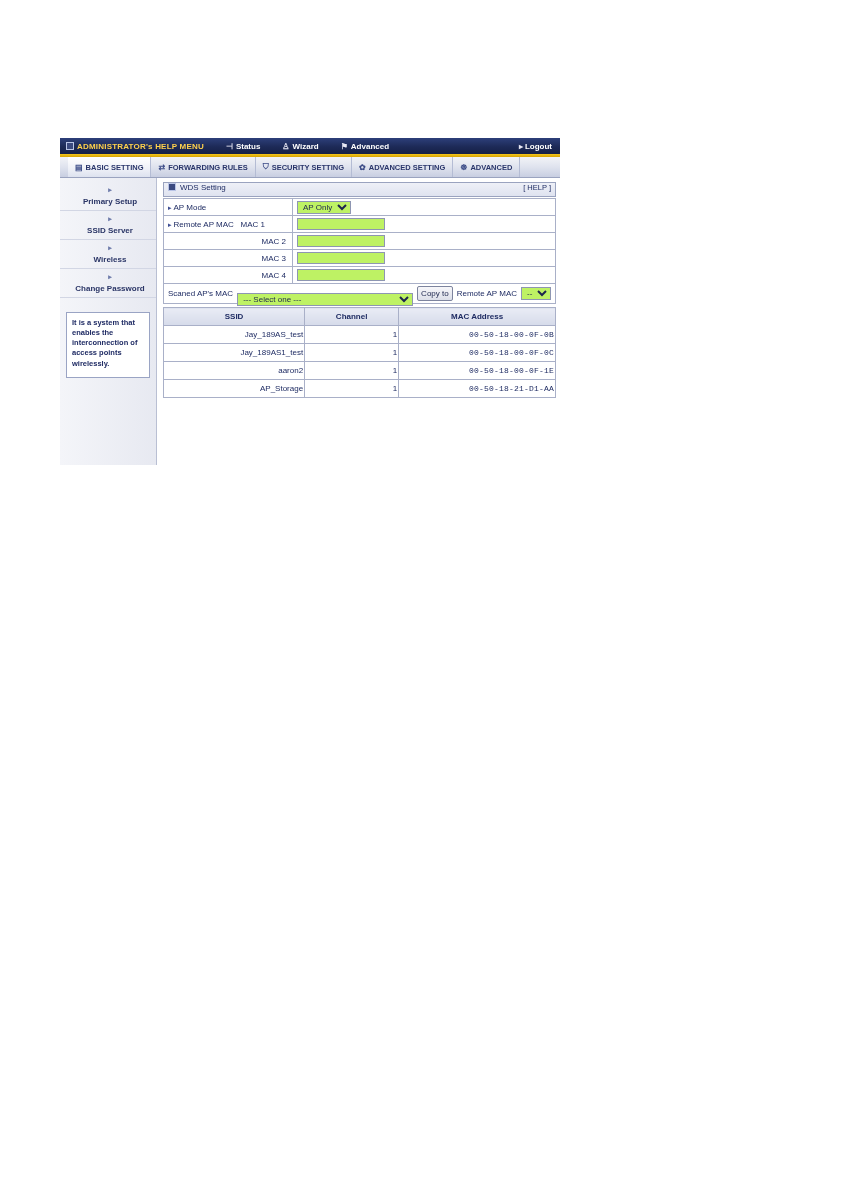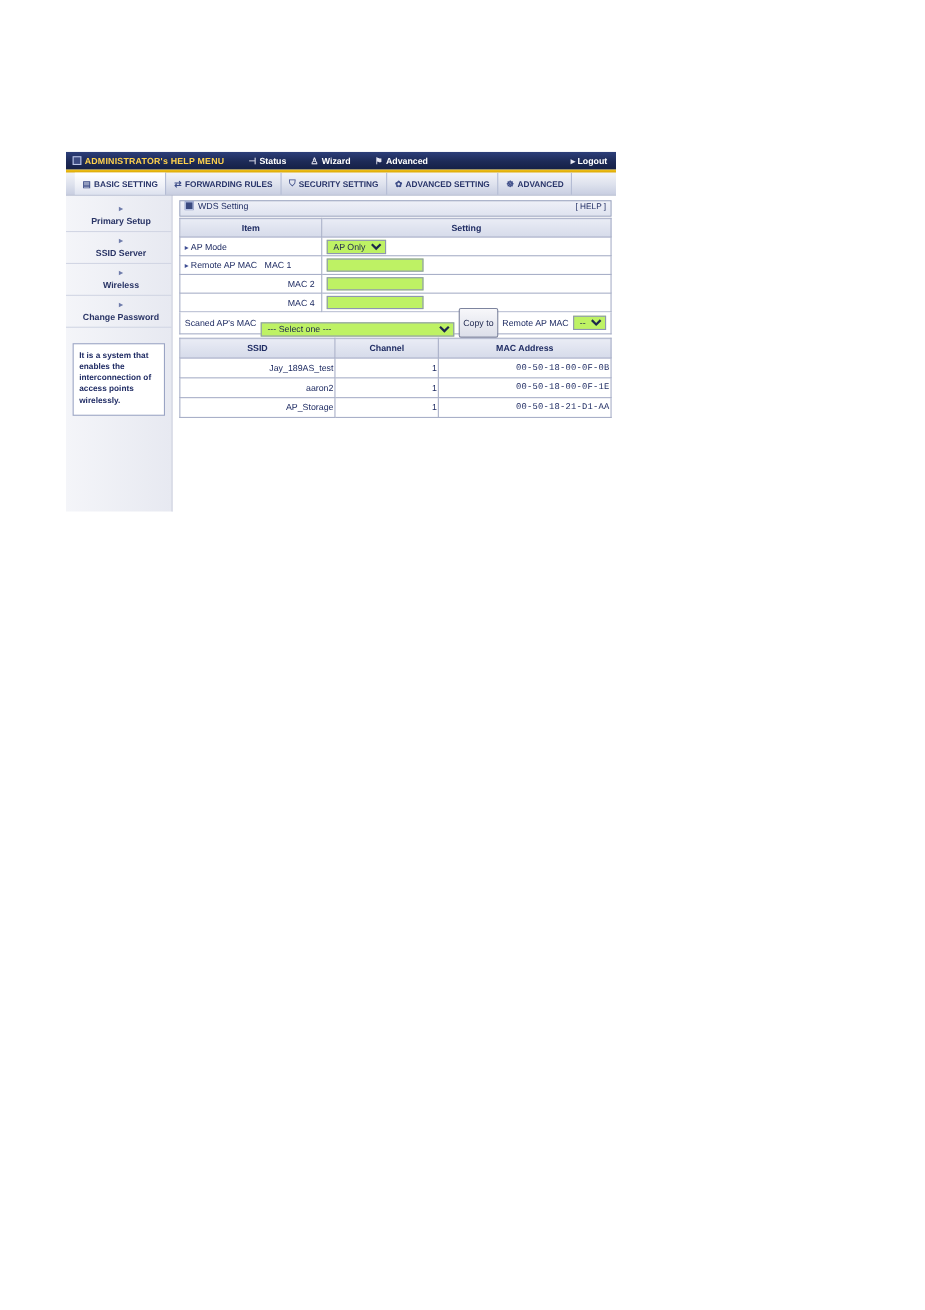--- a/index.html
+++ b/index.html
@@ -231,21 +231,21 @@
     background: #ffffff;
   }
   .scan-row select.wide {
     width: 176px;
     margin-top: 11px;
   }
   button.copy {
     font-family: "Liberation Sans", sans-serif;
     font-size: 8px;
     padding: 0 3px;
-    height: 27px;
+    height: 15px;
     border: 1px solid #7d849e;
     background: linear-gradient(to bottom, #f7f7fa, #dcdfe9);
     color: #1c254d;
     border-radius: 2px;
   }
   table.scan {
     border-collapse: collapse;
     width: 100%;
     margin-top: 3px;
   }
@@ -351,24 +351,20 @@
 
       <div class="main">
         <div class="panel-title">
           <span class="sq-icon"></span>
           <span>WDS Setting</span>
           <span class="help">[ HELP ]</span>
         </div>
 
         <table class="grid">
           <tbody>
-              <tr>
-            <th class="hdr item-col">Item</th>
-            <th class="hdr">Setting</th>
-          </tr>
           <tr>
             <td class="item-col">
               <span class="arrow">▸</span><span>AP Mode</span>
             </td>
             <td>
               <select class="ui">
                 <option>AP Only</option>
               </select>
             </td>
           </tr>
@@ -377,20 +373,28 @@
               <span class="arrow">▸</span><span>Remote AP MAC</span>
               &nbsp;&nbsp;<span>MAC 1</span>
             </td>
             <td>
               <input class="ui mac" type="text" value="" style="">
             </td>
           </tr>
           <tr>
             <td class="item-col right">
               <span>MAC 2</span>
+            </td>
+            <td>
+              <input class="ui mac" type="text" value="" style="">
+            </td>
+          </tr>
+          <tr>
+            <td class="item-col right">
+              <span>MAC 3</span>
             </td>
             <td>
               <input class="ui mac" type="text" value="" style="">
             </td>
           </tr>
           <tr>
             <td class="item-col right">
               <span>MAC 4</span>
             </td>
             <td>
@@ -418,20 +422,25 @@
             <th class="col-ssid">SSID</th>
             <th class="col-ch">Channel</th>
             <th>MAC Address</th>
           </tr>
           <tr>
             <td>Jay_189AS_test</td>
             <td>1</td>
             <td class="mac-mono">00-50-18-00-0F-0B</td>
           </tr>
           <tr>
+            <td>Jay_189AS1_test</td>
+            <td>1</td>
+            <td class="mac-mono">00-50-18-00-0F-0C</td>
+          </tr>
+          <tr>
             <td>aaron2</td>
             <td>1</td>
             <td class="mac-mono">00-50-18-00-0F-1E</td>
           </tr>
           <tr>
             <td>AP_Storage</td>
             <td>1</td>
             <td class="mac-mono">00-50-18-21-D1-AA</td>
           </tr>
         </tbody>

